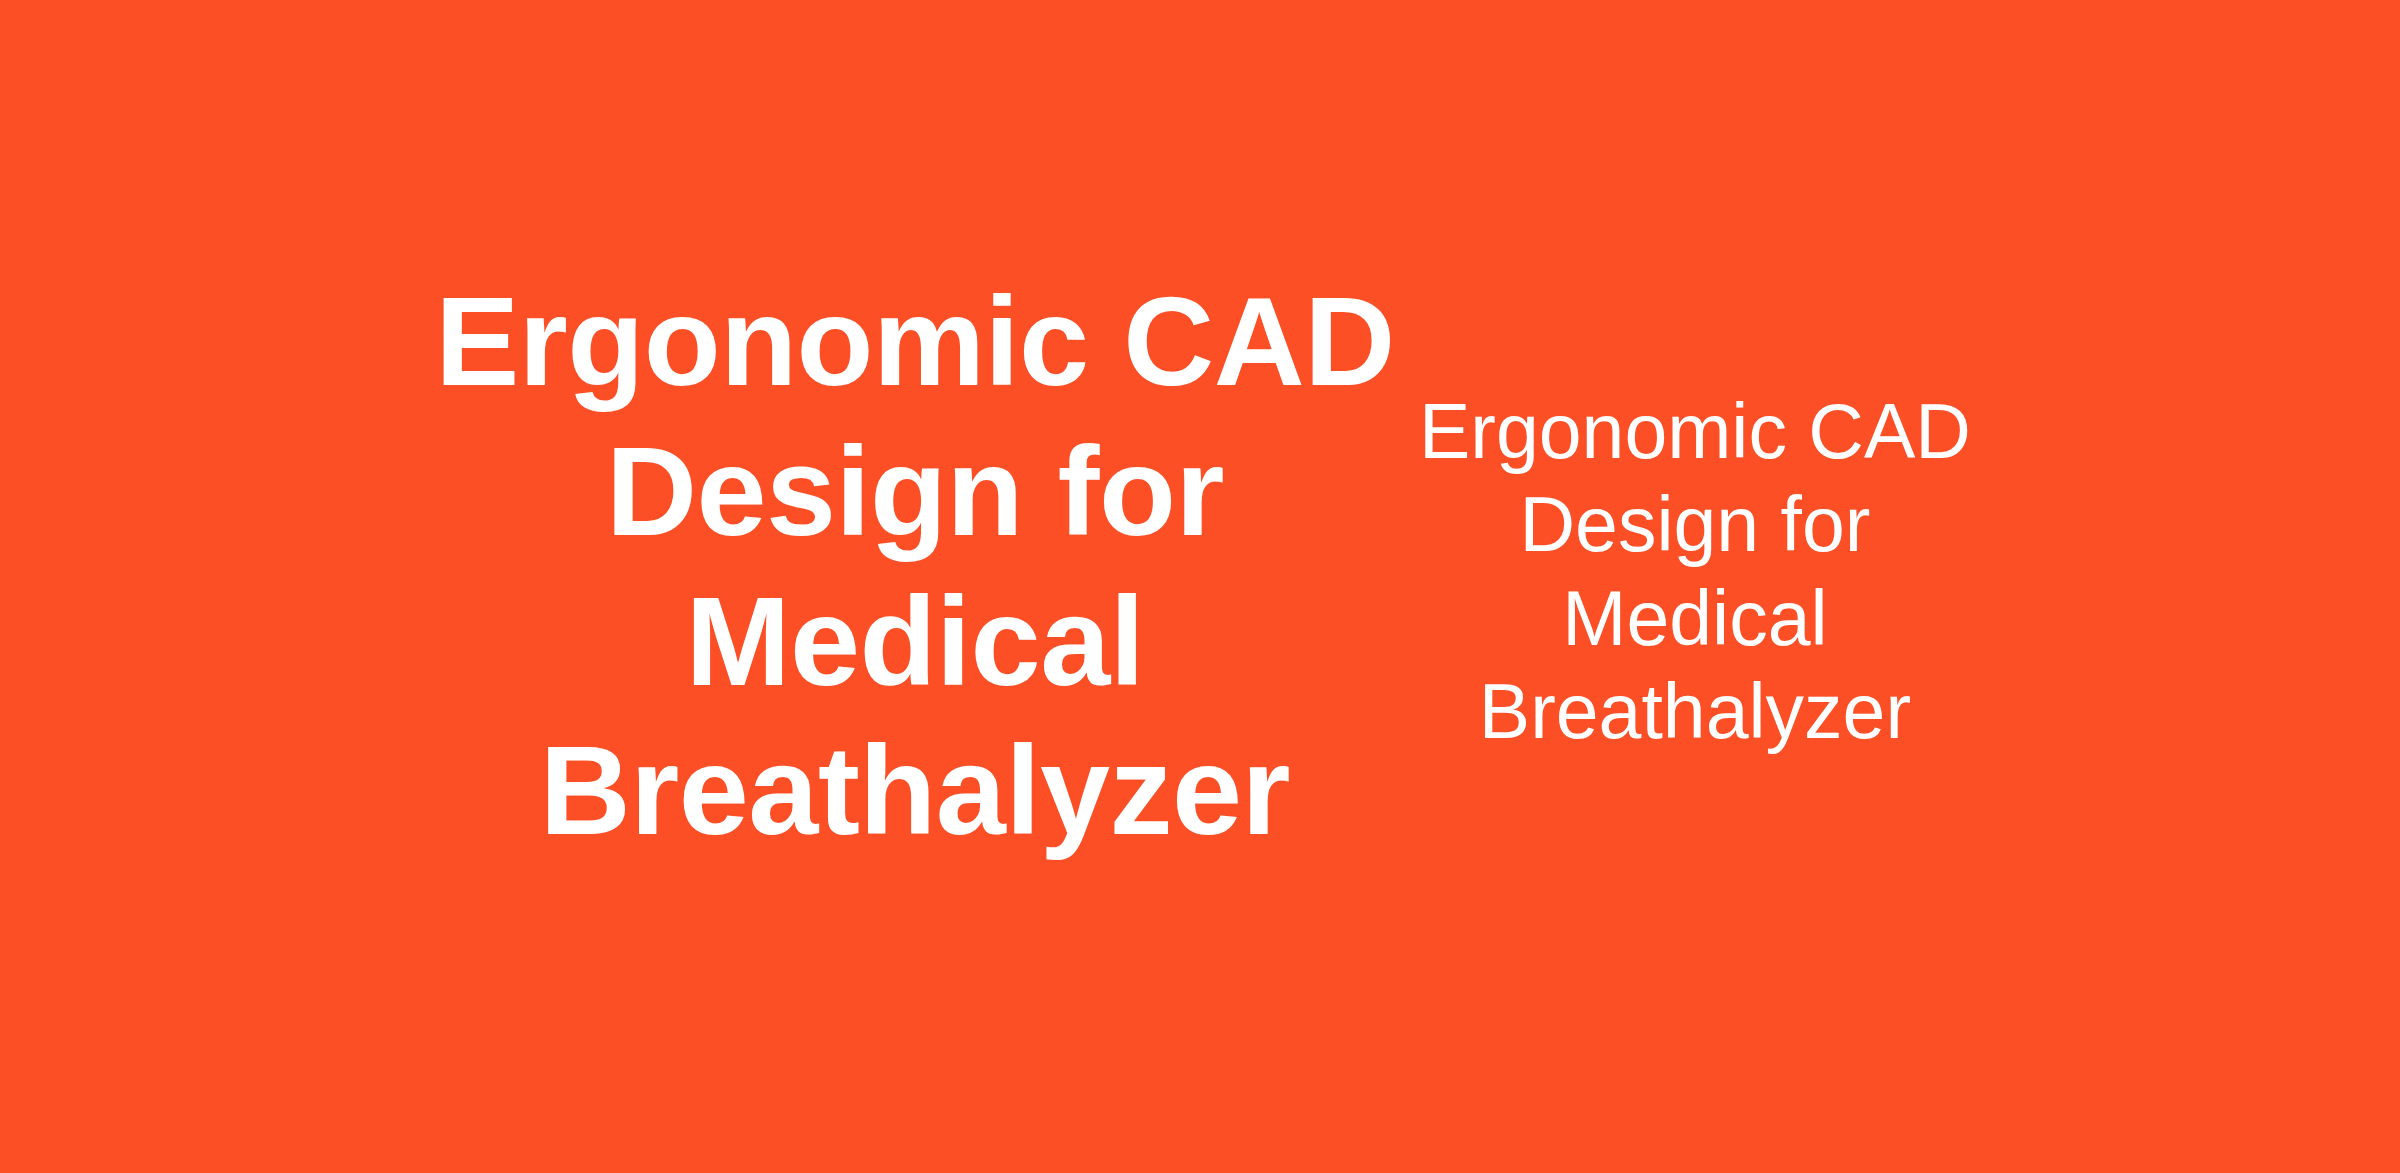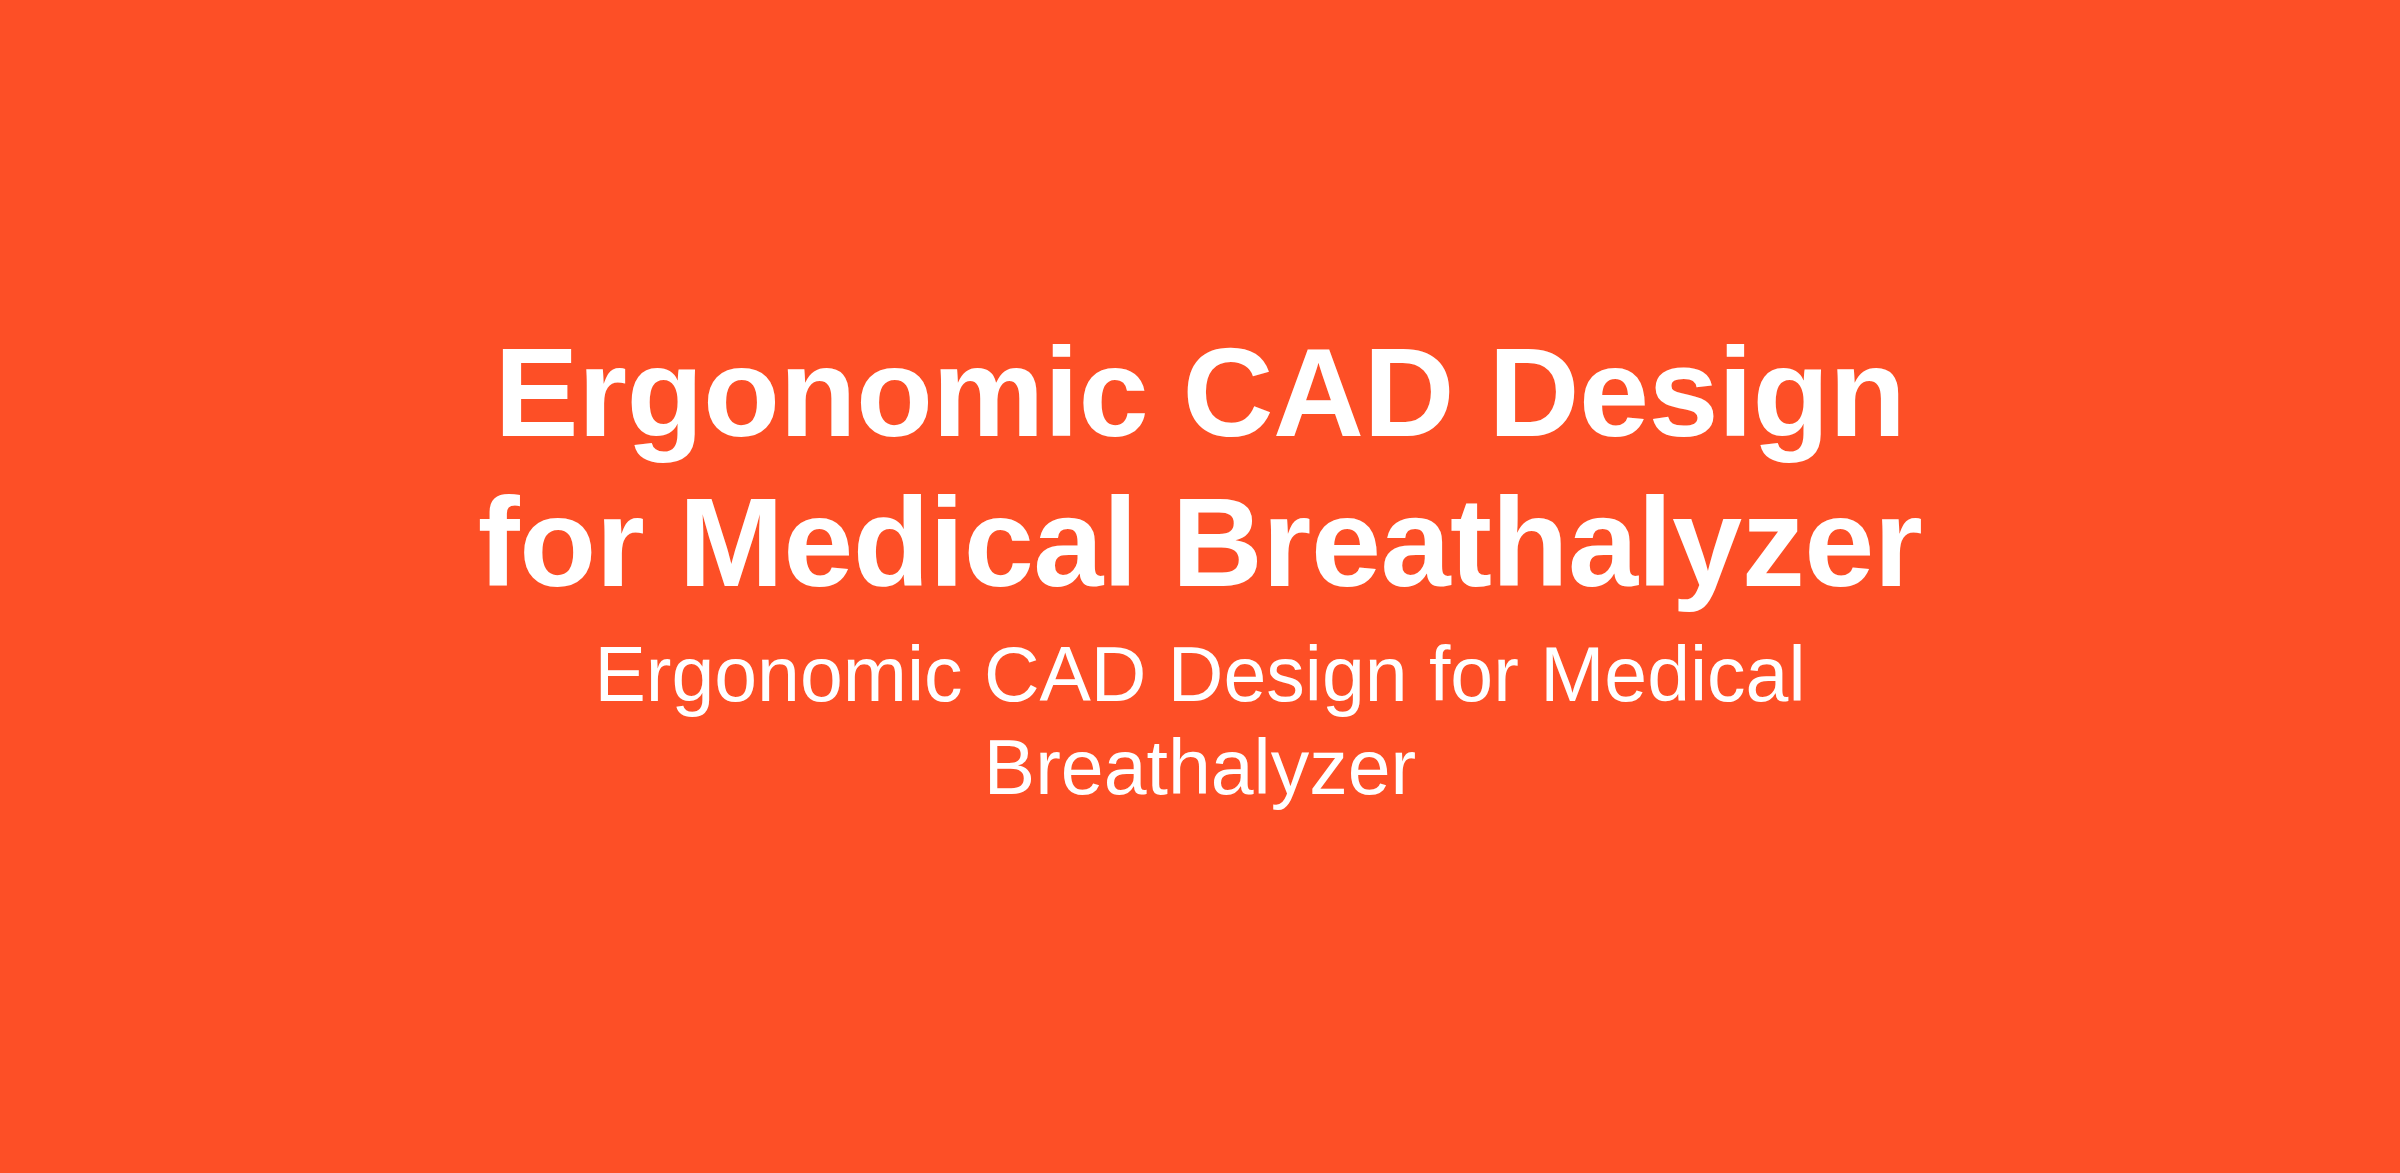--- a/index.html
+++ b/index.html
@@ -29,21 +29,20 @@
     justify-content: center;
     text-align: center;
     overflow: hidden;
   }
 
   
   .hero {
     width: 1560px;
     max-width: 1560px;
     display: flex;
-    flex-direction: column;
     align-items: center;
     justify-content: center;
     
     margin-top: -40px;
   }
 
   .hero-title {
     margin: 0;
     padding: 0;
     font-size: 126px;

